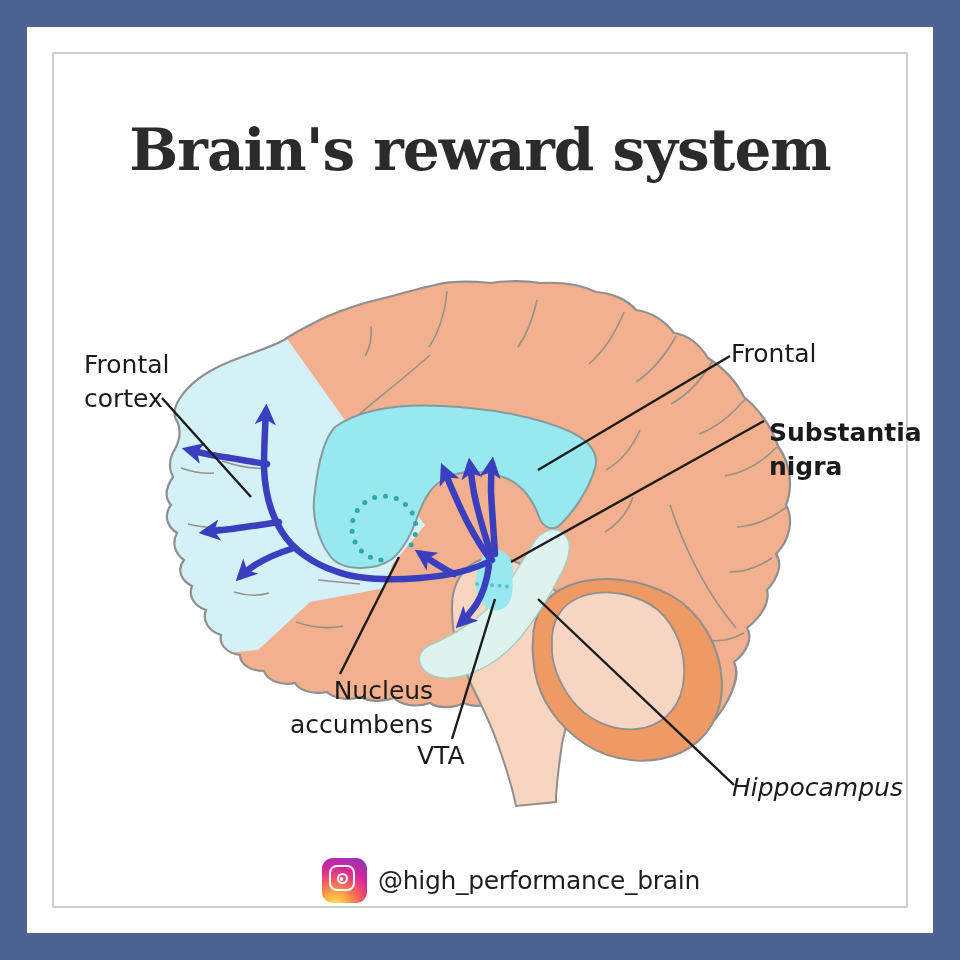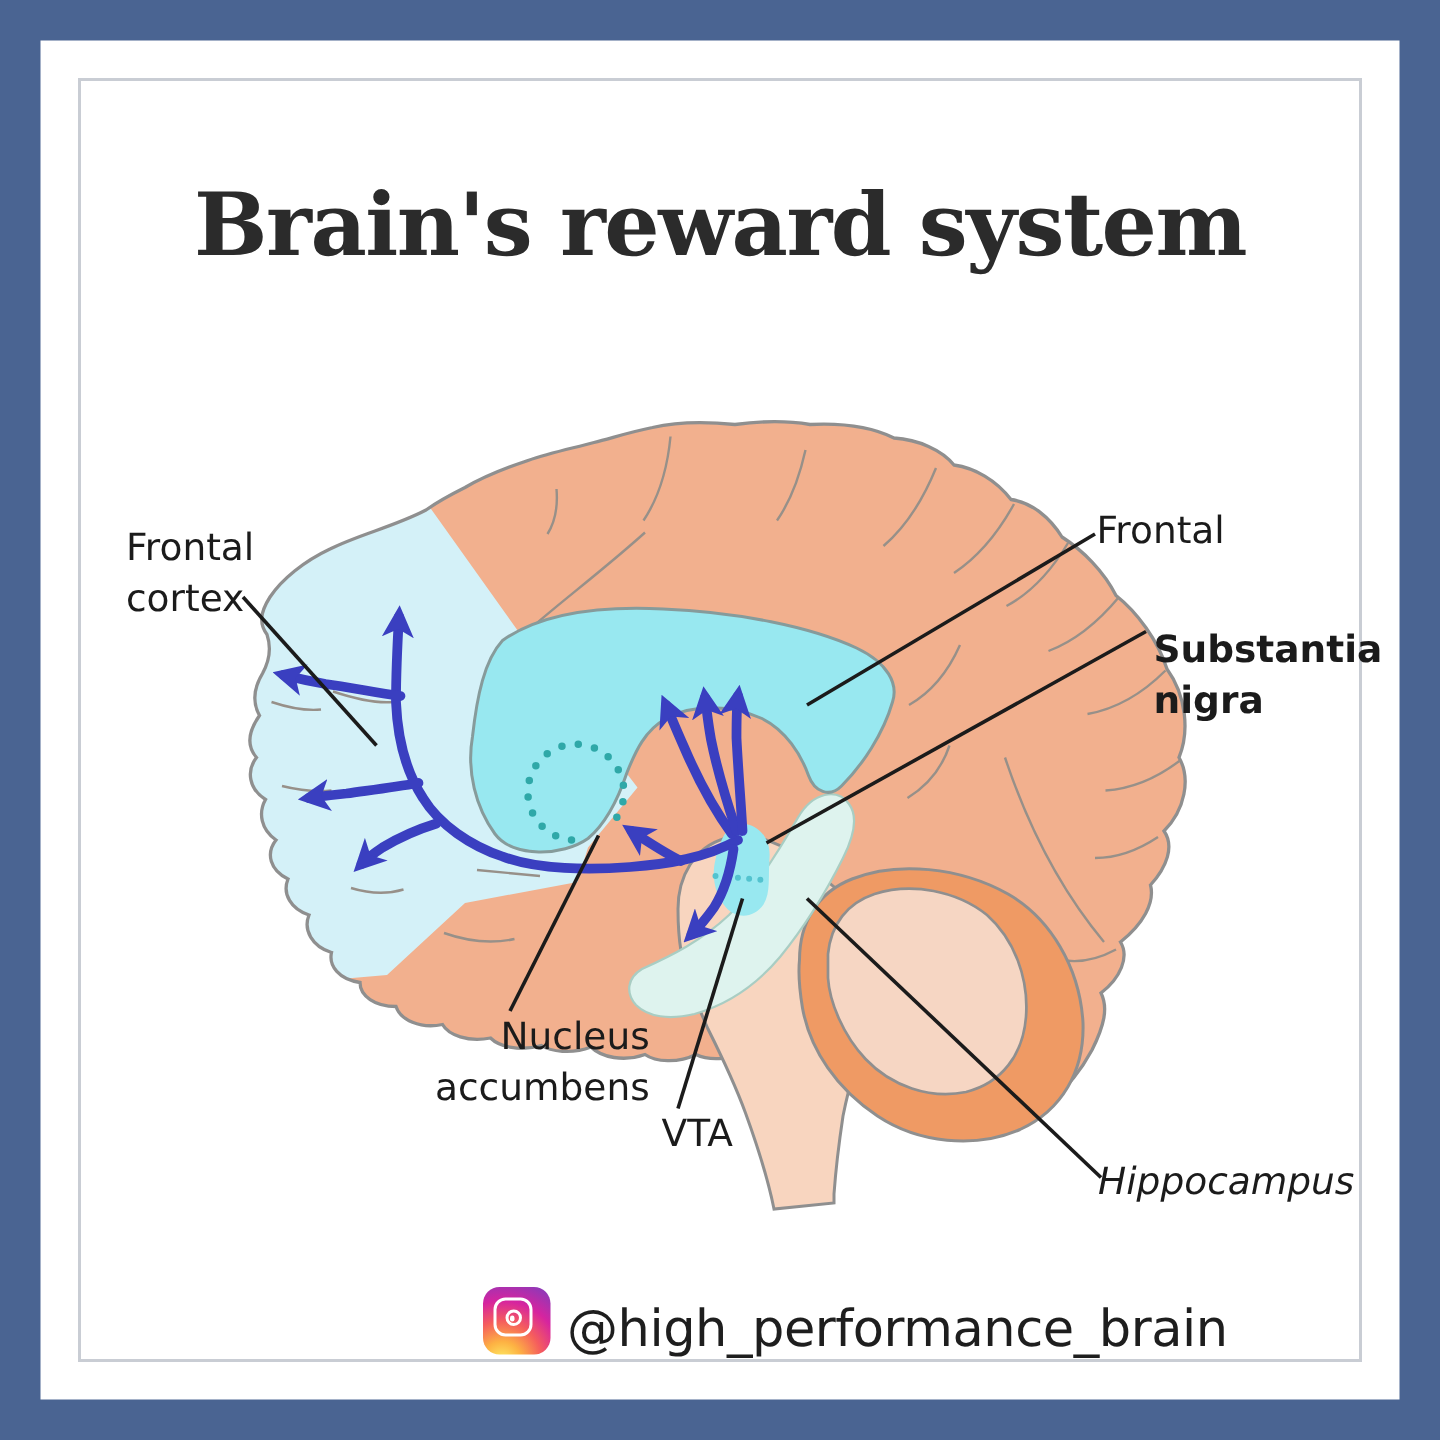--- a/index.html
+++ b/index.html
@@ -25,21 +25,21 @@
   }
   .art{position:absolute;left:0;top:0;width:960px;height:960px;}
   .lbl{
     position:absolute;color:#1b1b1b;font-size:25px;line-height:1.35;
     white-space:pre-line;
   }
   #lbl-frontal{left:84px;top:324px;margin-top:24px;}
   #lbl-striatum{left:731px;top:337px;}
   #lbl-substantia{left:769px;top:416px;font-weight:bold;}
   #lbl-nucleus{left:290px;top:674px;text-align:right;}
-  #lbl-vta{left:417px;top:739px;margin-left:24px;}
+  #lbl-vta{left:417px;top:739px;}
   #lbl-hippocampus{left:732px;top:771px;font-style:italic;}
   .footer{
     position:absolute;left:0;top:856px;width:960px;height:60px;
   }
   .ig-icon{
     position:absolute;left:322px;top:2px;width:45px;height:45px;border-radius:11px;
     background:radial-gradient(circle at 28% 110%,#fdf068 0%,#fdb243 22%,#f55d5d 45%,#d6249f 68%,#8a3ab9 95%);
   }
   .ig-cam{
     position:absolute;left:7px;top:7px;width:26px;height:26px;
@@ -48,21 +48,21 @@
   .ig-lens{
     position:absolute;left:14.5px;top:14.5px;width:11px;height:11px;
     border:2.5px solid #ffffff;border-radius:50%;box-sizing:border-box;
   }
   .ig-dot{
     position:absolute;right:10px;top:10px;width:3.5px;height:3.5px;
     border-radius:50%;background:#ffffff;
   }
   .ig-handle{
     position:absolute;left:378px;top:10px;
-    font-size:34px;letter-spacing:-0.3px;color:#1e1e1e;
+    font-size:25px;letter-spacing:-0.3px;color:#1e1e1e;
   }
 </style>
 </head>
 <body>
 
 <div class="frame">
   <div class="frame-inner-edge"></div>
 </div>
 
 <div class="title">Brain's reward system</div>

